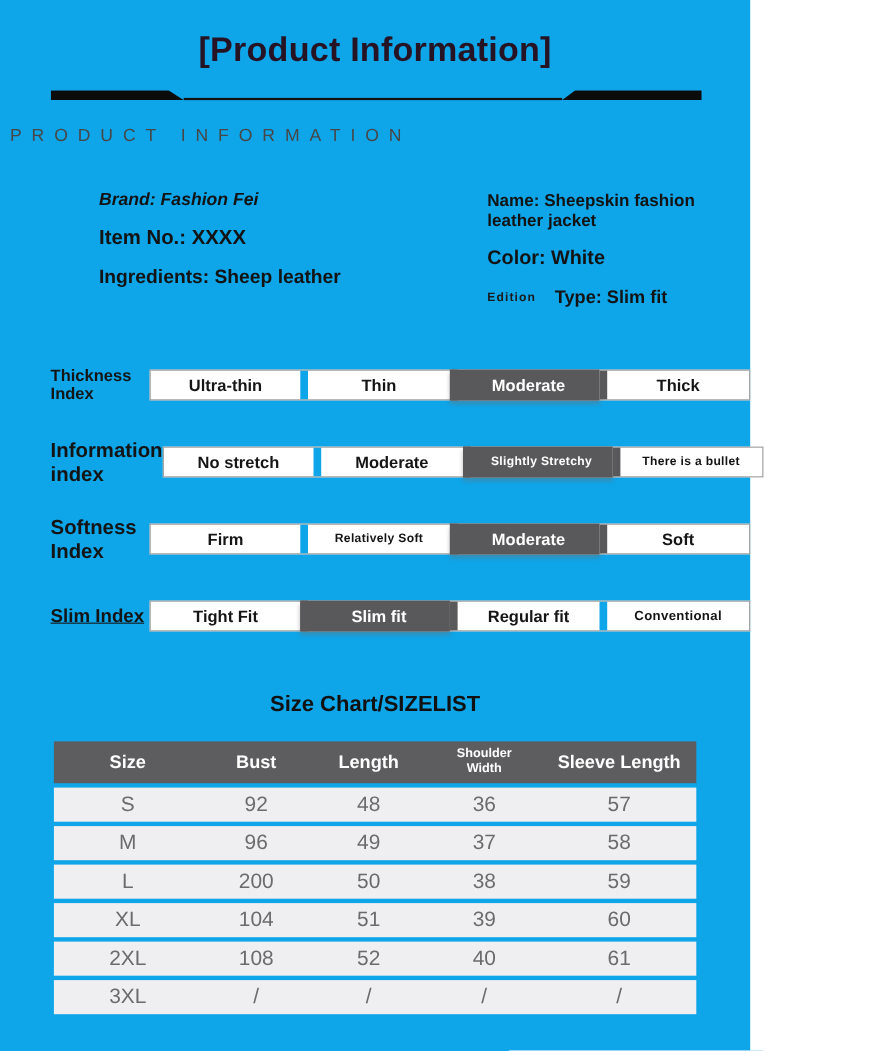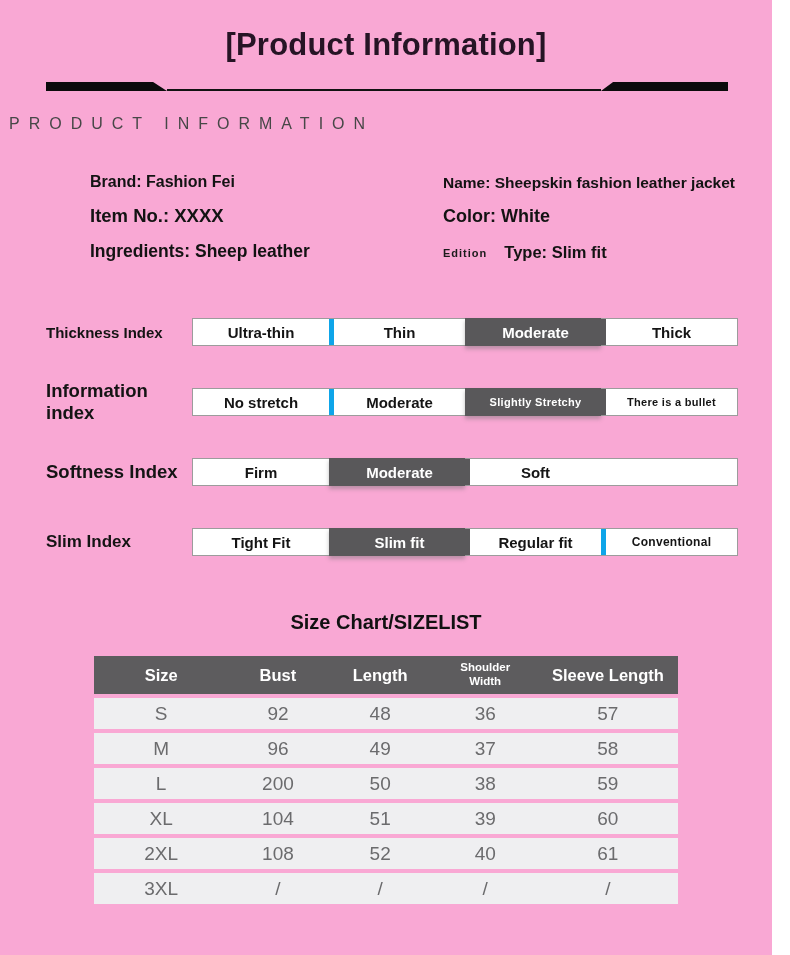--- a/index.html
+++ b/index.html
@@ -3,21 +3,21 @@
 <meta charset="utf-8">
 <style>
   * { margin:0; padding:0; box-sizing:border-box; }
   html,body { background:#fff; }
   body {
     width:790px; height:955px;
     font-family:"Liberation Sans", sans-serif;
     color:#161616;
     overflow:hidden;
   }
-  .page { width:772px; height:955px; background:#f9a8d4; position:relative; }
+  .page { width:682px; height:955px; background:#0ea5e9; position:relative; }
 
   
   .title {
     padding-top:27px;
     text-align:center;
     font-size:31px;
     font-weight:bold;
     color:#261425;
     letter-spacing:0.2px;
     line-height:35px;
@@ -46,52 +46,52 @@
     padding-left:9px;   
     color:#474747;
     font-weight:400;
   }
 
   
   .info { display:flex; margin-top:40px; }
   .info-left  { width:443px; padding-left:90px; }
   .info-right { flex:1; }
   .info div.line { font-weight:bold; color:#131313; }
-  .info-left .l1 { font-size:16px; }
+  .info-left .l1 { font-size:16px;font-style:italic; }
   .info-left .l2 { font-size:18.5px; margin-top:14px; }
   .info-left .l3 { font-size:17.5px; margin-top:14px; }
   .info-right .r1 { font-size:15.5px; margin-top:1px; }
   .info-right .r2 { font-size:18px;  margin-top:14px; }
   .info-right .r3 { margin-top:16px; display:flex; align-items:center; }
   .edition { font-size:11px; font-weight:bold; letter-spacing:1px; color:#1b1b1b; }
   .typetxt { font-size:16.5px; font-weight:bold; margin-left:17px; color:#131313; }
 
   
   .index-section { margin-top:56px; }
   .index-row {
     display:flex; align-items:center;
     height:28px; margin-bottom:42px;
     padding-left:46px;
   }
   .index-label { width:146px; font-weight:bold; color:#141414; }
   .row-0 .index-label { font-size:15px; }
   .row-1 .index-label { font-size:18.5px; }
   .row-2 .index-label { font-size:18.5px; }
-  .row-3 .index-label { font-size:17px; }
+  .row-3 .index-label { font-size:17px;text-decoration:underline; }
   .index-bar {
     display:grid;
     grid-template-columns:repeat(4, 136px);
     height:28px;
     border:1px solid #9c9c9c;
     background:#fff;
   }
   .opt {
     display:flex; align-items:center; justify-content:center;
     font-weight:bold; font-size:15px; color:#151515;
-    border-left:5px solid #0ea5e9;
+    border-left:7px solid #0ea5e9;
     white-space:nowrap;
   }
   .opt:first-child { border-left:none; }
   .opt.small  { font-size:11px; letter-spacing:0.3px; }
   .opt.small2 { font-size:12px; letter-spacing:0.3px; }
   .opt.selected {
     background:#59585a; color:#fff;
     border-left-color:#59585a;
     box-shadow:0 3px 4px rgba(110,110,110,0.45);
     margin:-1px 0;
@@ -187,20 +187,21 @@
         <div class="opt">Moderate</div>
         <div class="opt selected small">Slightly Stretchy</div>
         <div class="opt small">There is a bullet</div>
       </div>
     </div>
 
     <div class="index-row row-2">
       <div class="index-label">Softness Index</div>
       <div class="index-bar">
         <div class="opt">Firm</div>
+        <div class="opt small">Relatively Soft</div>
         <div class="opt selected">Moderate</div>
         <div class="opt">Soft</div>
       </div>
     </div>
 
     <div class="index-row row-3">
       <div class="index-label">Slim Index</div>
       <div class="index-bar">
         <div class="opt">Tight Fit</div>
         <div class="opt selected">Slim fit</div>

